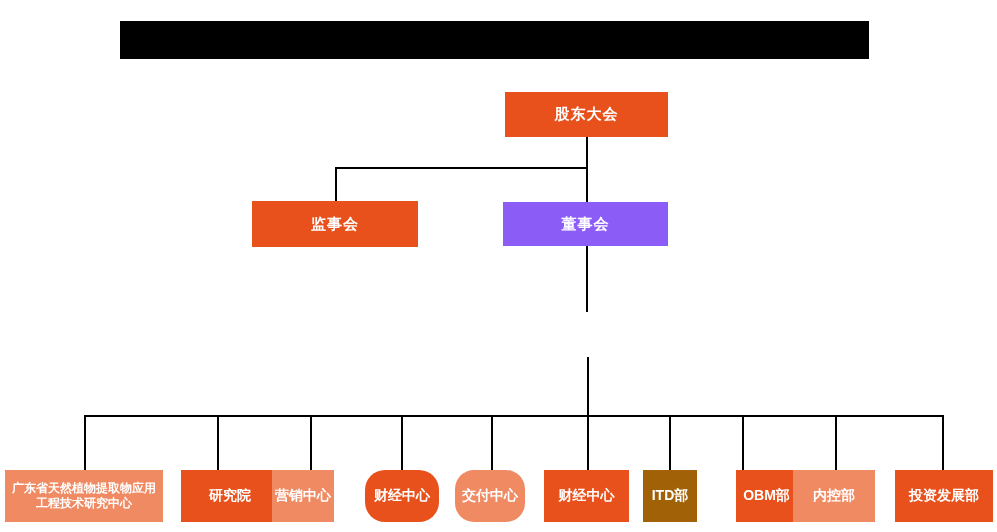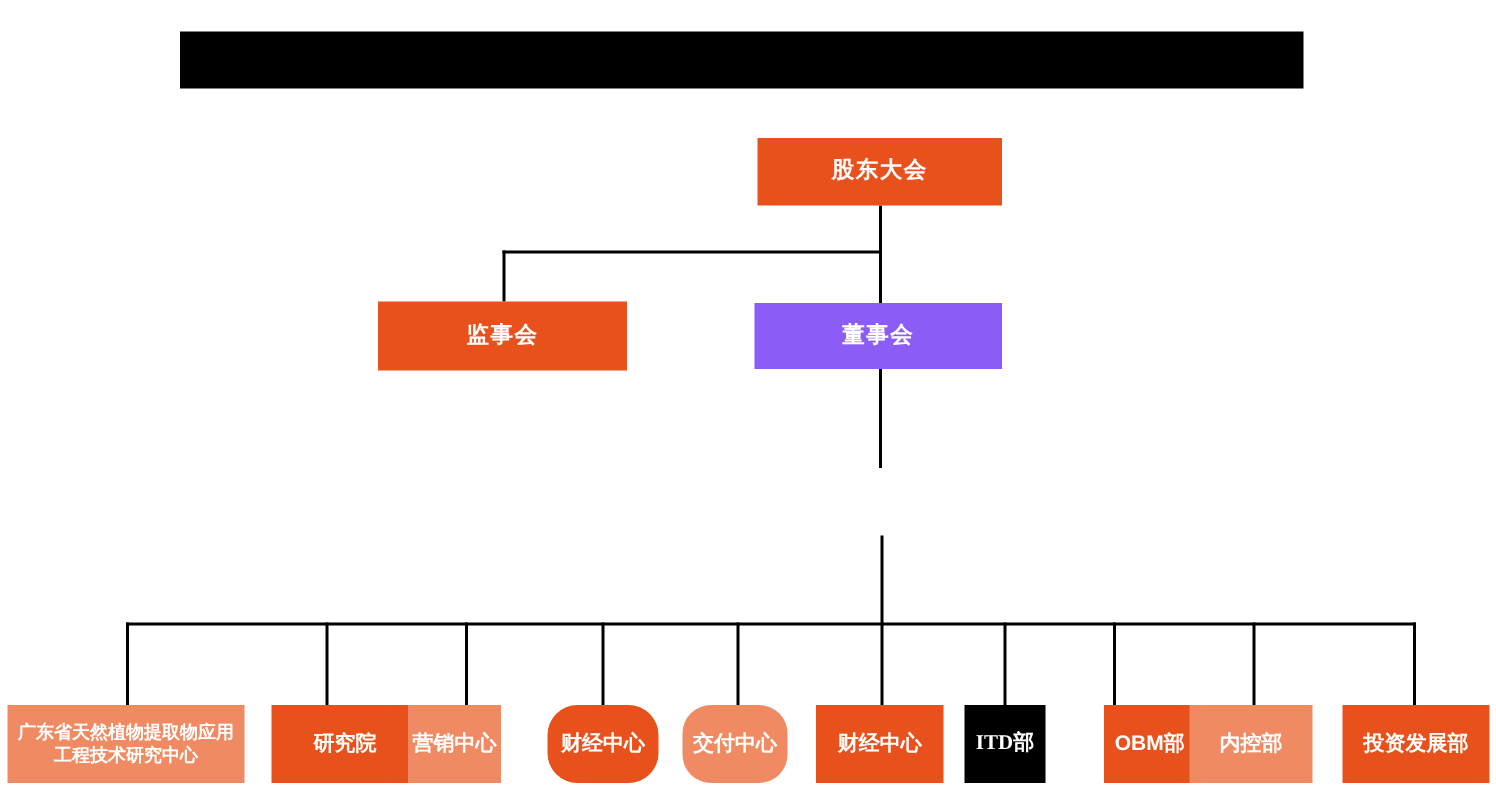--- a/index.html
+++ b/index.html
@@ -95,18 +95,18 @@
   <div class="node n-shareholders" style="background: rgb(232, 81, 28);">股东大会</div>
   <div class="node n-supervisory" style="background: rgb(232, 81, 28);">监事会</div>
   <div class="node n-board" style="background: #8b5cf6;">董事会</div>
 
   <div class="node dept d1" style="background: rgb(240, 138, 98);">广东省天然植物提取物应用工程技术研究中心</div>
   <div class="node dept d2" style="background: rgb(232, 81, 28);">研究院</div>
   <div class="node dept d3" style="background: rgb(240, 138, 98);">营销中心</div>
   <div class="node dept d4" style="background: rgb(232, 81, 28); border-radius: 20px;">财经中心</div>
   <div class="node dept d5" style="background: rgb(240, 138, 98);">交付中心</div>
   <div class="node dept d6" style="background: rgb(232, 81, 28);">财经中心</div>
-  <div class="node dept d7" style="background: #000000; font-family: Liberation Serif, serif;">ITD部</div>
+  <div class="node dept d7" style="background: #a16207;">ITD部</div>
   <div class="node dept d8" style="background: rgb(232, 81, 28);">OBM部</div>
   <div class="node dept d9" style="background: rgb(240, 138, 98);">内控部</div>
   <div class="node dept d10" style="background: rgb(232, 81, 28);">投资发展部</div>
 
 </div>
 
 </body></html>

